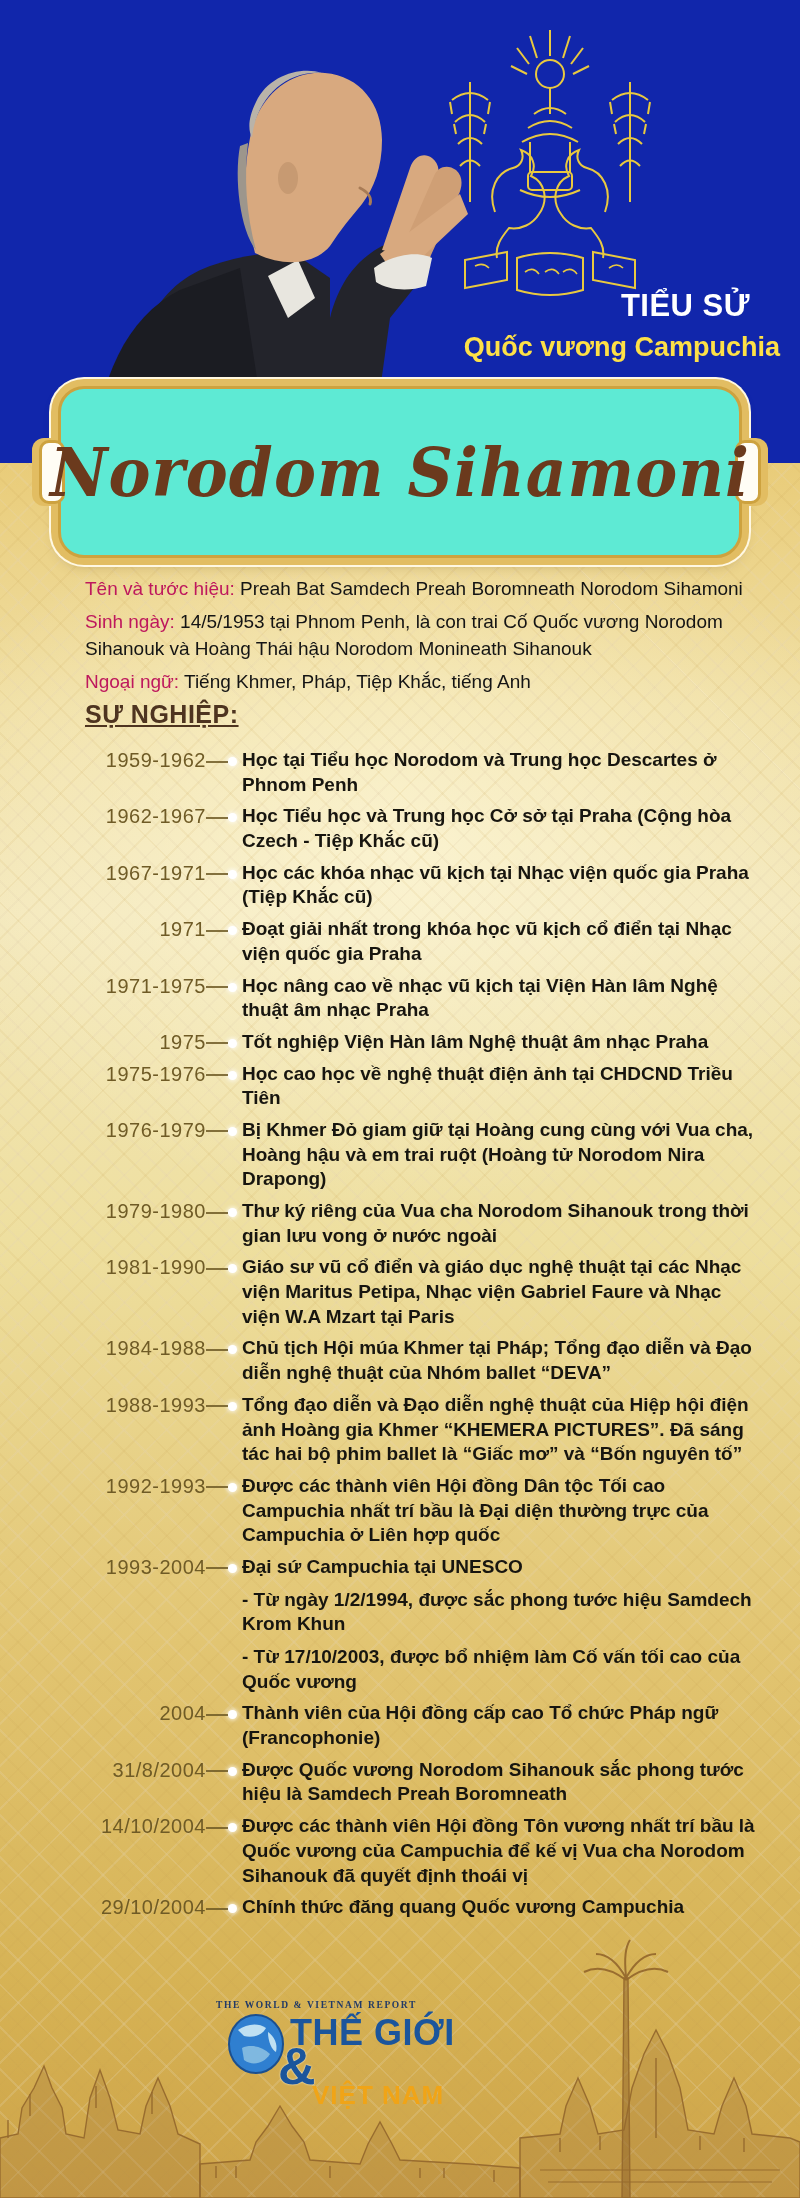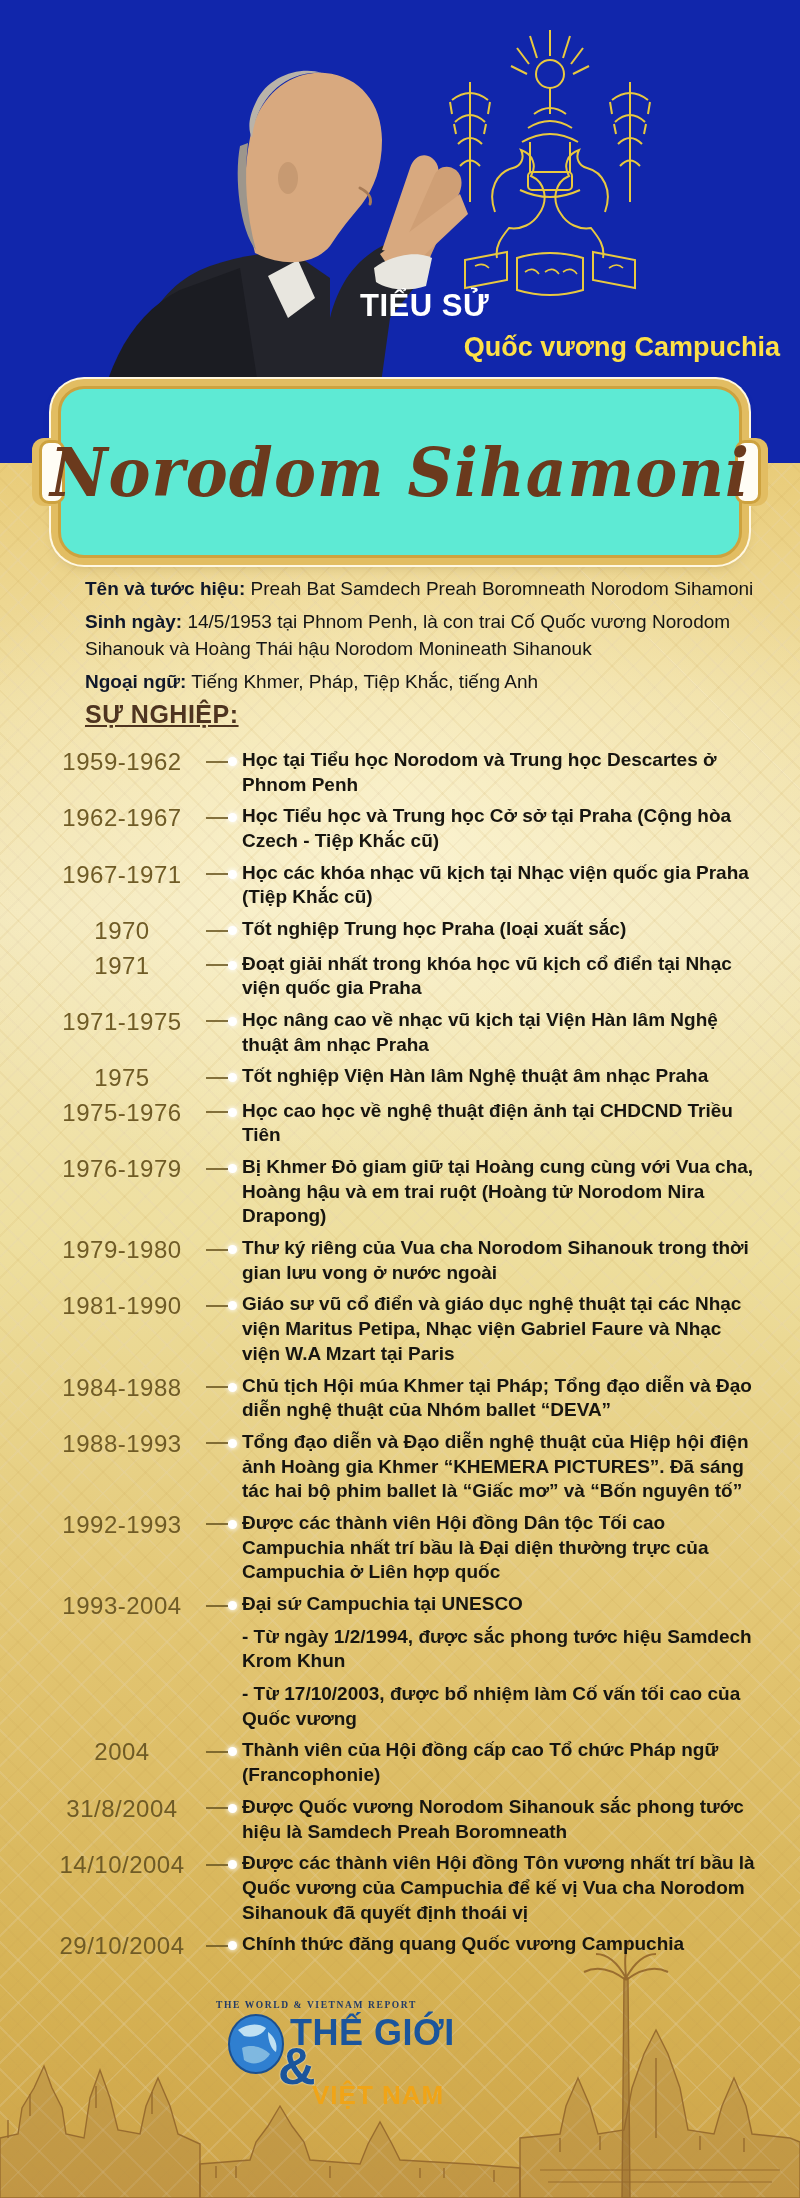--- a/index.html
+++ b/index.html
@@ -14,21 +14,21 @@
     --logo_orange:#f0a417;
     --sepia:#a5793c;
   }
   *{margin:0;padding:0;box-sizing:border-box;}
   html,body{width:800px;}
   body{font-family:"Liberation Sans","DejaVu Sans",sans-serif;}
   .page{position:relative;width:800px;height:2198px;overflow:hidden;background:#e8cd7d;}
 
   
   .header{position:absolute;left:0;top:0;width:800px;height:463px;background:var(--header_blue);}
-  .header-title{position:absolute;left:360px;top:288px;width:390px;text-align:left;color:#fff;
+  .header-title{position:absolute;left:360px;top:288px;width:390px;text-align:right;color:#fff;
     font-size:31px;font-weight:bold;letter-spacing:.5px;}
   .header-subtitle{position:absolute;left:330px;top:332px;width:450px;text-align:right;color:#fde047;
     font-size:27px;font-weight:bold;}
   .arms{position:absolute;left:425px;top:22px;}
   .photo{position:absolute;left:30px;top:18px;}
 
   
   .goldbg{position:absolute;left:0;top:463px;width:800px;height:1735px;
     background:
       radial-gradient(ellipse 90% 30% at 50% 22%, rgba(255,250,222,.65), rgba(255,250,222,0) 70%),
@@ -49,30 +49,30 @@
   .banner .notch{position:absolute;width:26px;height:64px;background:#fffdf5;
     border:3px solid var(--banner_border);border-radius:10px;top:50%;transform:translateY(-50%);}
   .banner .notch.left{left:-22px;box-shadow:-5px 0 0 2px var(--banner_border_outer);}
   .banner .notch.right{right:-22px;box-shadow:5px 0 0 2px var(--banner_border_outer);}
   .banner-name{font-family:"DejaVu Serif","Liberation Serif",serif;font-style:italic;font-weight:bold;
     font-size:63px;color:var(--script_brown);letter-spacing:1px;transform:scaleY(1.08);white-space:nowrap;}
 
   
   .info{position:absolute;left:85px;top:576px;width:672px;color:#141414;font-size:19px;line-height:1.42;}
   .info p{margin-bottom:6px;}
-  .info b{font-weight:bold;color:#0f172a;}
+  .info b{font-weight:normal;color:#be185d;}
 
   
   .section-title{position:absolute;left:85px;top:700px;font-size:25px;font-weight:bold;
     color:var(--section_brown);letter-spacing:.5px;text-decoration:underline;}
 
   
   .timeline{position:absolute;left:38px;top:748px;width:724px;display:flex;flex-direction:column;gap:7px;}
   .tl-row{display:flex;align-items:flex-start;}
-  .tl-year{flex:0 0 168px;text-align:center;color:var(--year_olive);font-size:24px;font-weight:normal;
+  .tl-year{flex:0 0 168px;text-align:right;color:var(--year_olive);font-size:20px;font-weight:normal;
     line-height:1.1;padding-top:1px;letter-spacing:.5px;}
   .tl-conn{flex:0 0 36px;display:flex;align-items:center;margin-top:9px;}
   .tl-line{width:22px;height:2px;background:var(--year_olive);opacity:.85;}
   .tl-dot{width:9px;height:9px;border-radius:50%;background:#fff;box-shadow:0 0 4px 1px rgba(255,255,255,.8);}
   .tl-text{flex:1;color:var(--text_dark);font-size:19px;font-weight:bold;line-height:1.3;}
   .tl-sub{margin-top:8px;}
 
   
   .angkor{position:absolute;left:0;bottom:0;}
   .footer-tagline{position:absolute;left:216px;top:2000px;font-size:9.5px;font-weight:bold;
@@ -233,30 +233,20 @@
         <div class="tl-year">1967-1971</div>
         <div class="tl-conn">
           <span class="tl-line"></span>
           <span class="tl-dot"></span>
         </div>
         <div class="tl-text">
           <div>Học các khóa nhạc vũ kịch tại Nhạc viện quốc gia Praha (Tiệp Khắc cũ)</div>
         </div>
       </div>
       <div class="tl-row">
-        <div class="tl-year">1970</div>
-        <div class="tl-conn">
-          <span class="tl-line"></span>
-          <span class="tl-dot"></span>
-        </div>
-        <div class="tl-text">
-          <div>Tốt nghiệp Trung học Praha (loại xuất sắc)</div>
-        </div>
-      </div>
-      <div class="tl-row">
         <div class="tl-year">1971</div>
         <div class="tl-conn">
           <span class="tl-line"></span>
           <span class="tl-dot"></span>
         </div>
         <div class="tl-text">
           <div>Đoạt giải nhất trong khóa học vũ kịch cổ điển tại Nhạc viện quốc gia Praha</div>
         </div>
       </div>
       <div class="tl-row">

